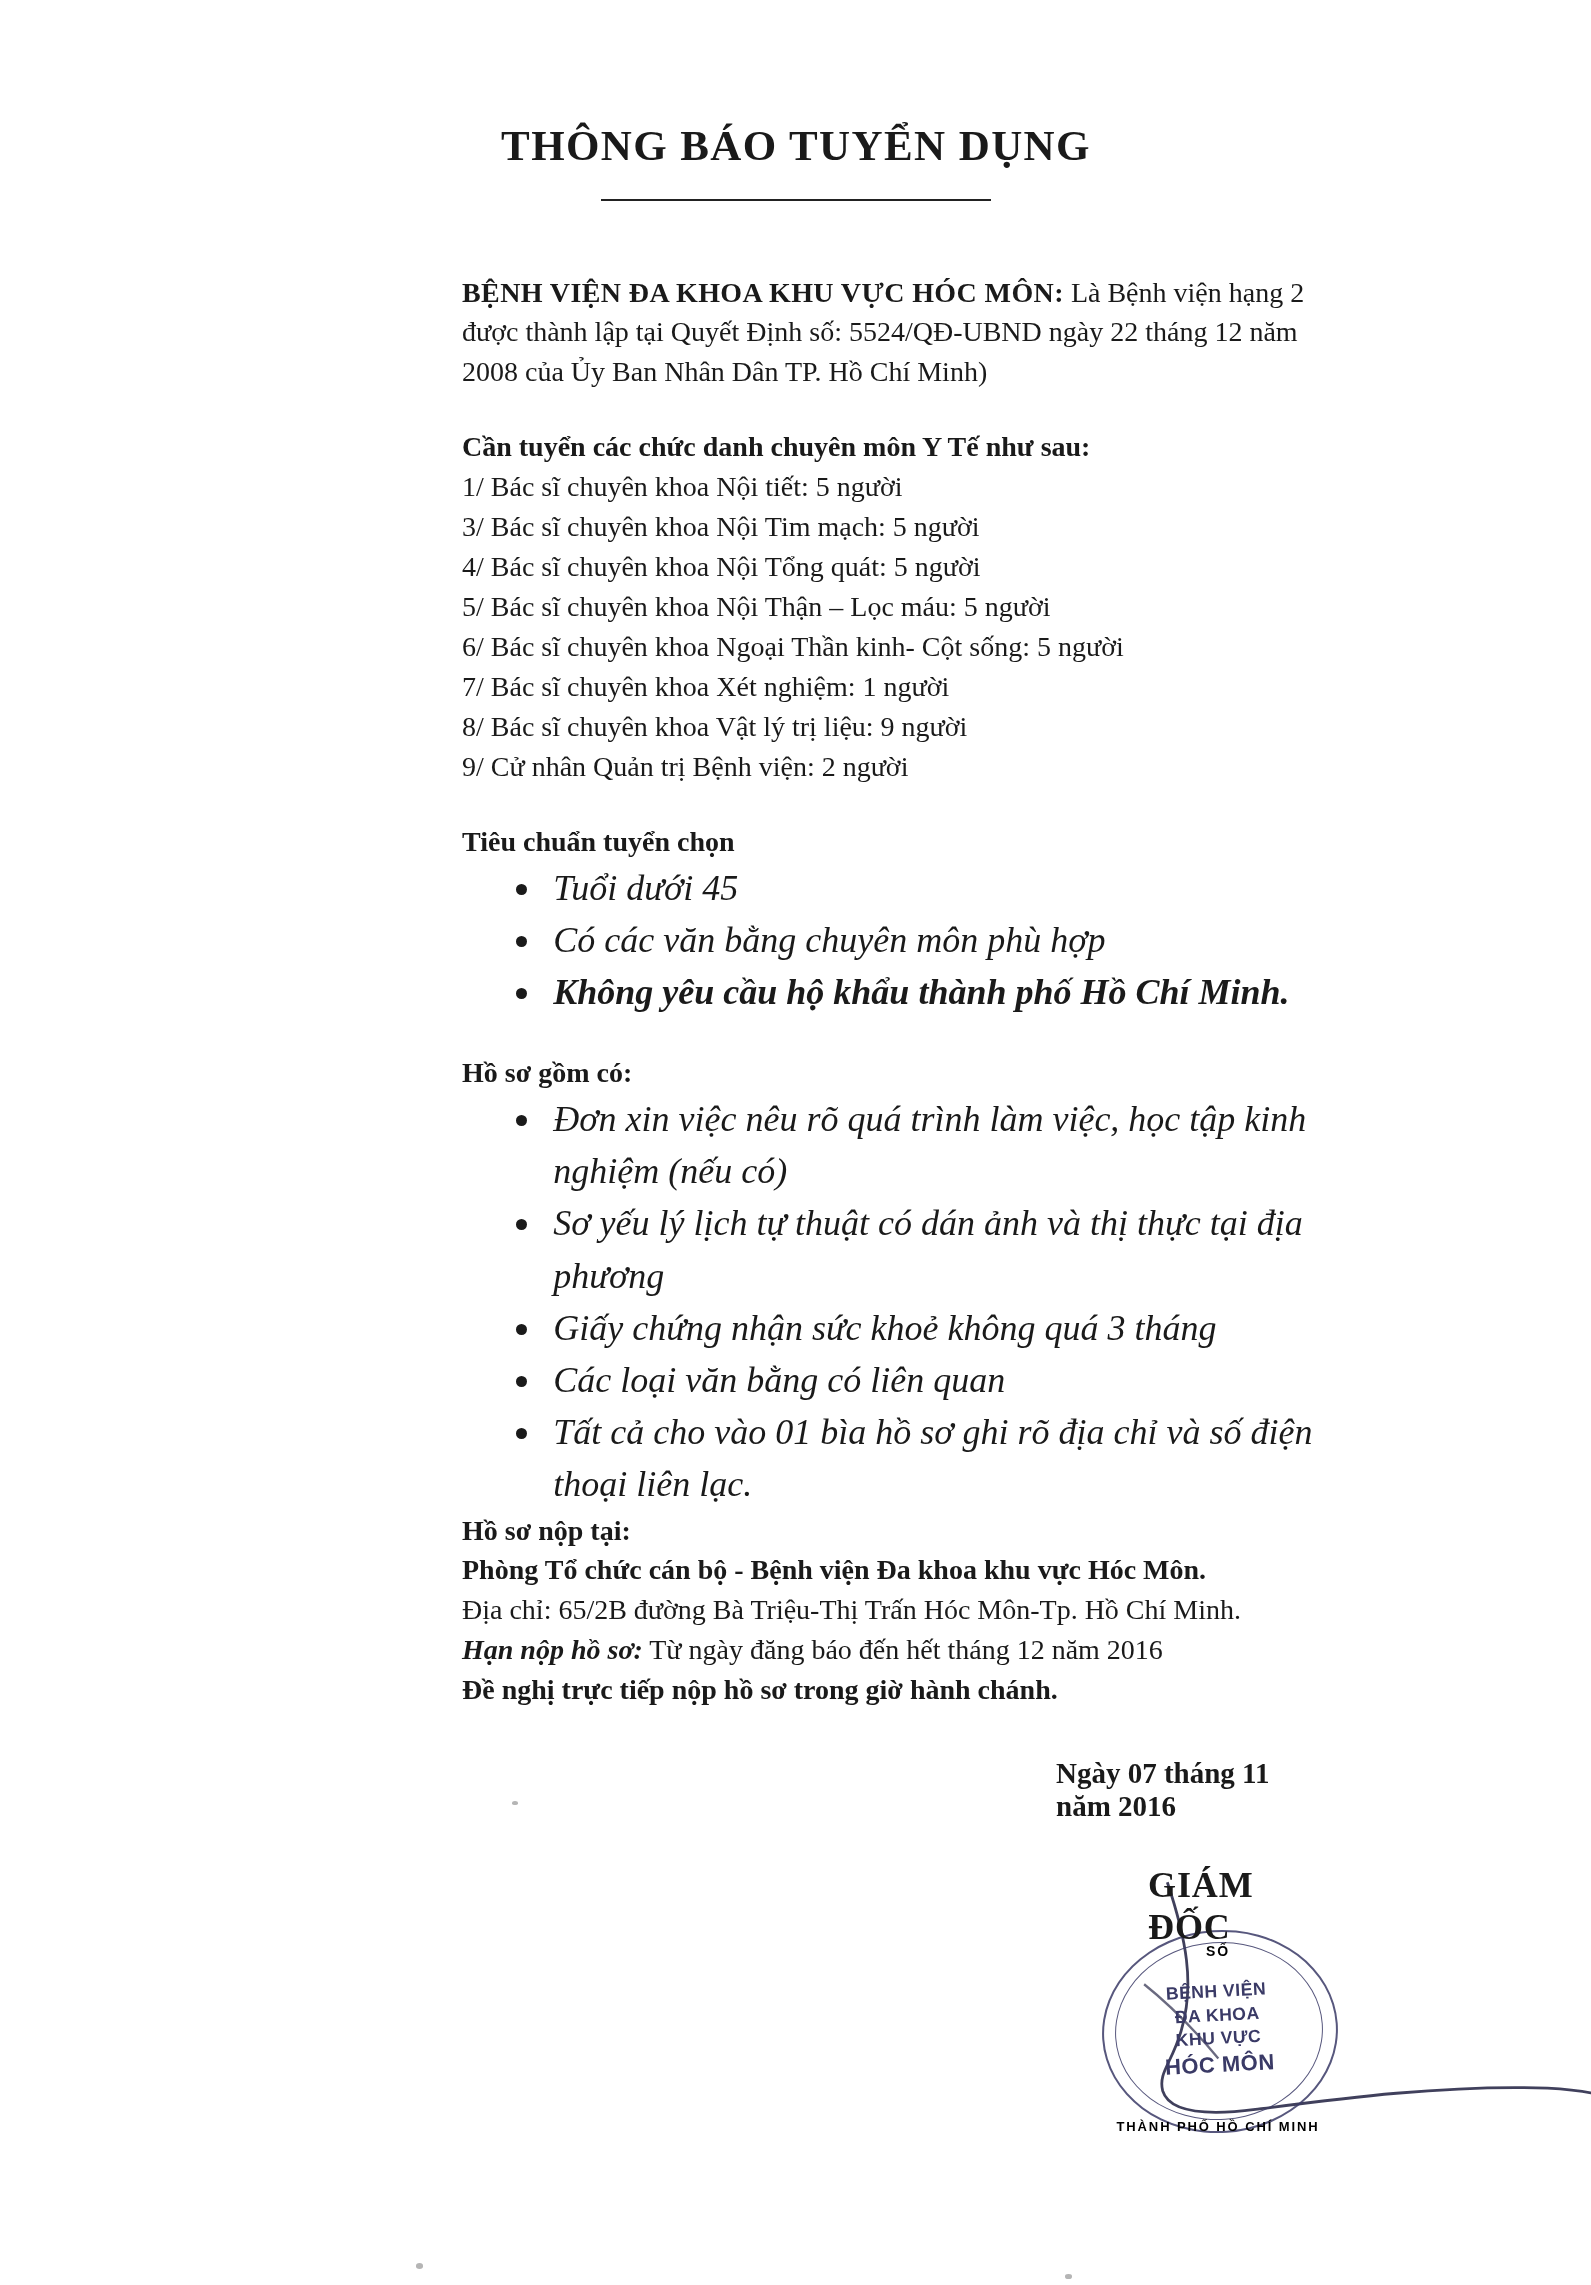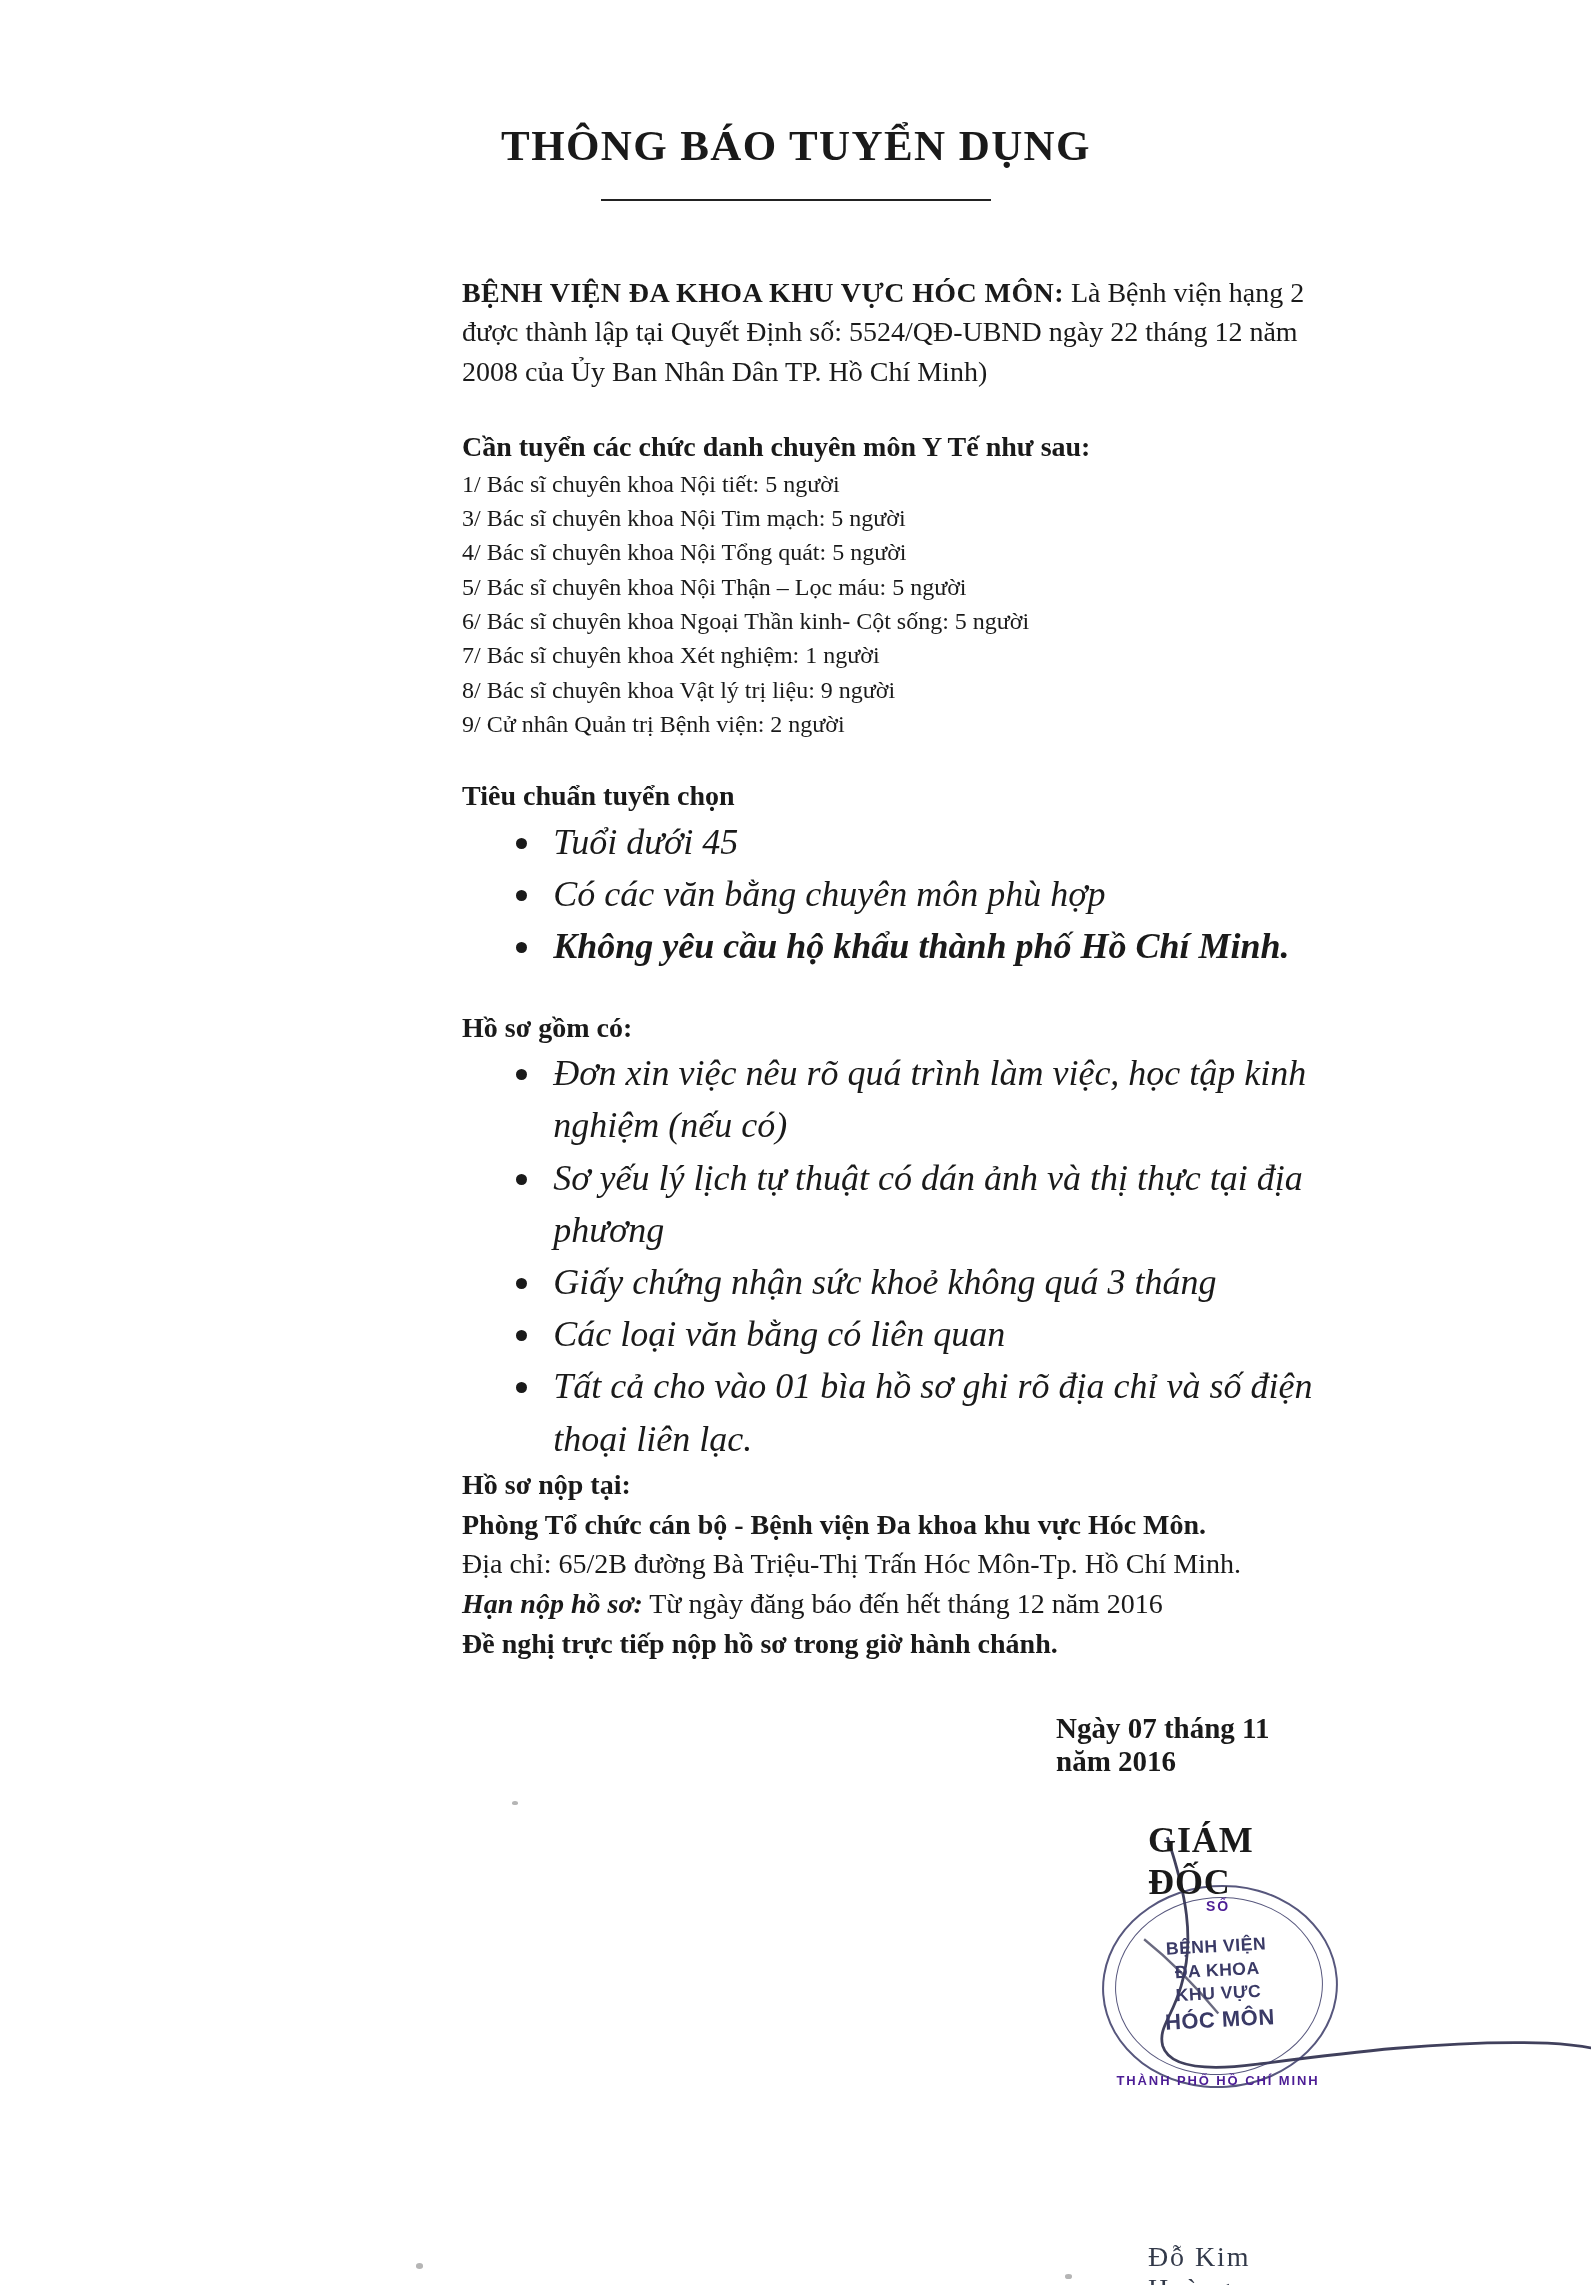--- a/index.html
+++ b/index.html
@@ -71,21 +71,21 @@
     font-size: 36px;
     line-height: 1.45;
     margin: 0;
     padding-left: 9.3px;
     font-style: italic;
   }
   ul.bullets li.strong {
     font-weight: bold;
   }
   .line-list .para {
-    font-size: 24px;
+    font-size: 28px;
     line-height: 1.43;
   }
   .bold { font-weight: bold; }
   .ital-bold { font-weight: bold; font-style: italic; }
   .date-line {
     text-align: left;
     margin-left: 594px;
     font-size: 29px;
     font-weight: bold;
     margin-top: 48px;
@@ -145,21 +145,21 @@
     letter-spacing: 0.5px;
     transform: rotate(-3deg);
   }
   .stamp-text .big {
     font-size: 22px;
   }
   .stamp-arc-top, .stamp-arc-bottom {
     position: absolute;
     width: 232px;
     text-align: center;
-    color: #4c1d95;
+    color: #000000;
     font-family: "Liberation Sans", sans-serif;
     font-size: 14px;
     font-weight: bold;
     letter-spacing: 1.9px;
   }
   .stamp-arc-top { top: 13px; left: 0; }
   .stamp-arc-bottom { bottom: 9.3px; left: 0; font-size: 13px; }
   .signature-swoosh {
     position: absolute;
     left: 594px;

